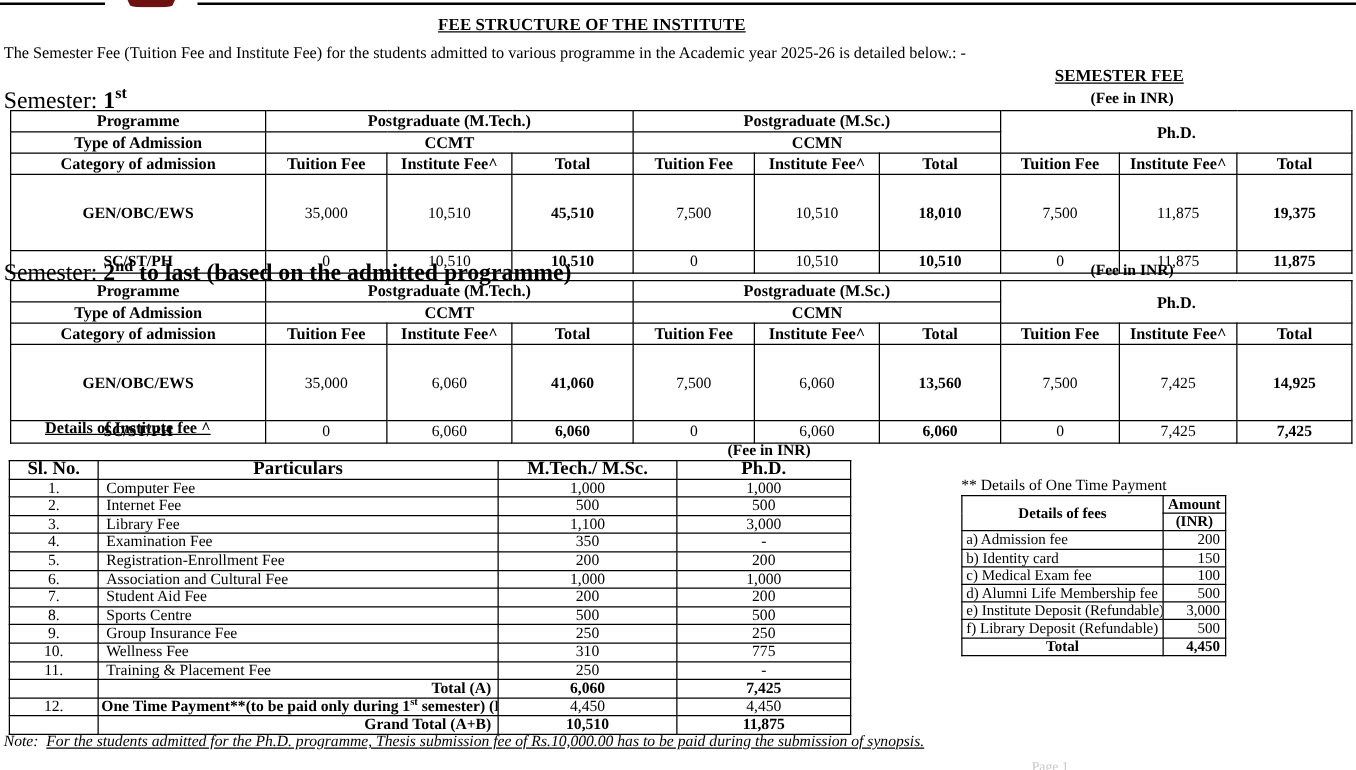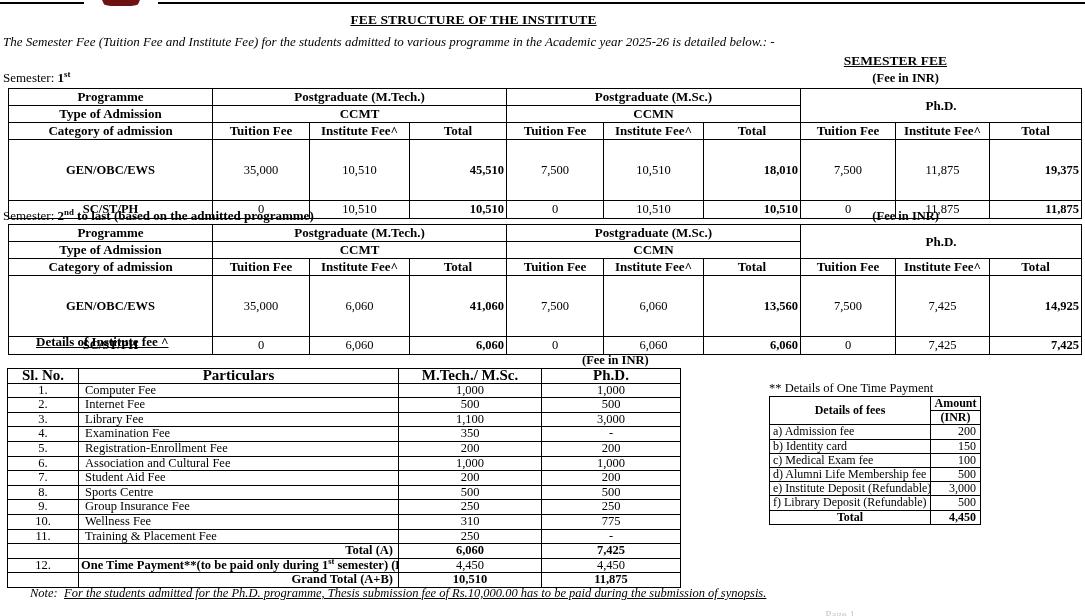--- a/index.html
+++ b/index.html
@@ -52,36 +52,35 @@
     font-size: 13.5px;
     text-decoration: underline;
     letter-spacing: .1px;
   }
   .intro-line {
     position: absolute;
     left: 3px;
     top: 34px;
     font-size: 13px;
     white-space: nowrap;
-    font-style: italic;
   }
   .semester-fee-title {
     position: absolute;
     left: 0; right: 0;
     top: 53px;
     text-align: right;
     font-weight: bold;
     font-size: 13.5px;
     text-decoration: underline;
   }
 
   .sem-label {
     position: absolute;
     left: 3px;
-    font-size: 13px;
+    font-size: 19px;
     white-space: nowrap;
   }
   .sem-label b { font-weight: bold; }
   .fee-inr {
     position: absolute;
     right: 8px;
     font-size: 12.5px;
     font-weight: bold;
     white-space: nowrap;
   }
@@ -106,21 +105,21 @@
   .hdr td { font-weight: bold; font-size: 13px; }
 
   
   .sem-table { left: 8px; width: 1073px; }
   .sem-table td.rowlabel { font-weight: bold; }
   .sem-table tr.hdr1 td { height: 14px; }
   .sem-table tr.hdr2 td { height: 14px; }
   .sem-table tr.hdr3 td { height: 14px; }
   .sem-table tr.datarow td { height: 60px; }
   .sem-table tr.datarow2 td { height: 17px; }
-  .sem-table td.bold { font-weight: bold; text-align: right; }
+  .sem-table td.bold { font-weight: bold; }
 
   
   .details-heading {
     position: absolute;
     left: 36px;
     top: 334px;
     font-weight: bold;
     font-size: 13px;
     text-decoration: underline;
   }
@@ -164,21 +163,21 @@
 
   
   .note {
     position: absolute;
     left: 3px;
     top: 586px;
     font-size: 12.5px;
     font-style: italic;
     white-space: nowrap;
   }
-  .note .note-label { font-style: italic; margin-left: 27px; }
+  .note .note-label { font-style: italic; }
   .note .note-body { text-decoration: underline; }
 
   .page-num {
     position: absolute;
     right: 92px;
     top: 608px;
     font-size: 11px;
     color: #c9c9c9;
   }
 </style>

